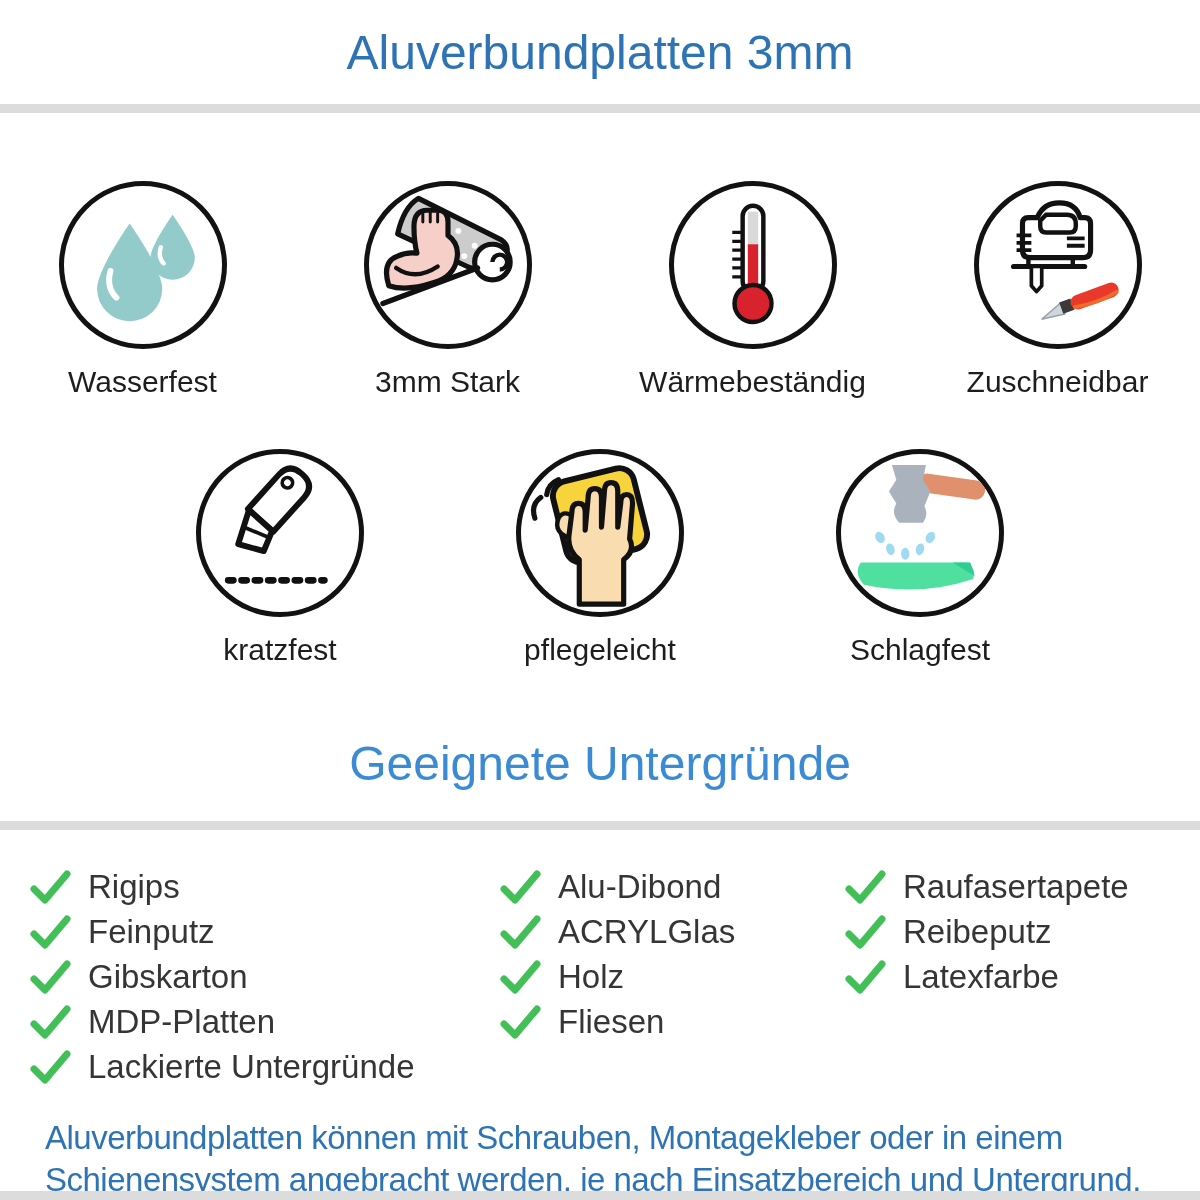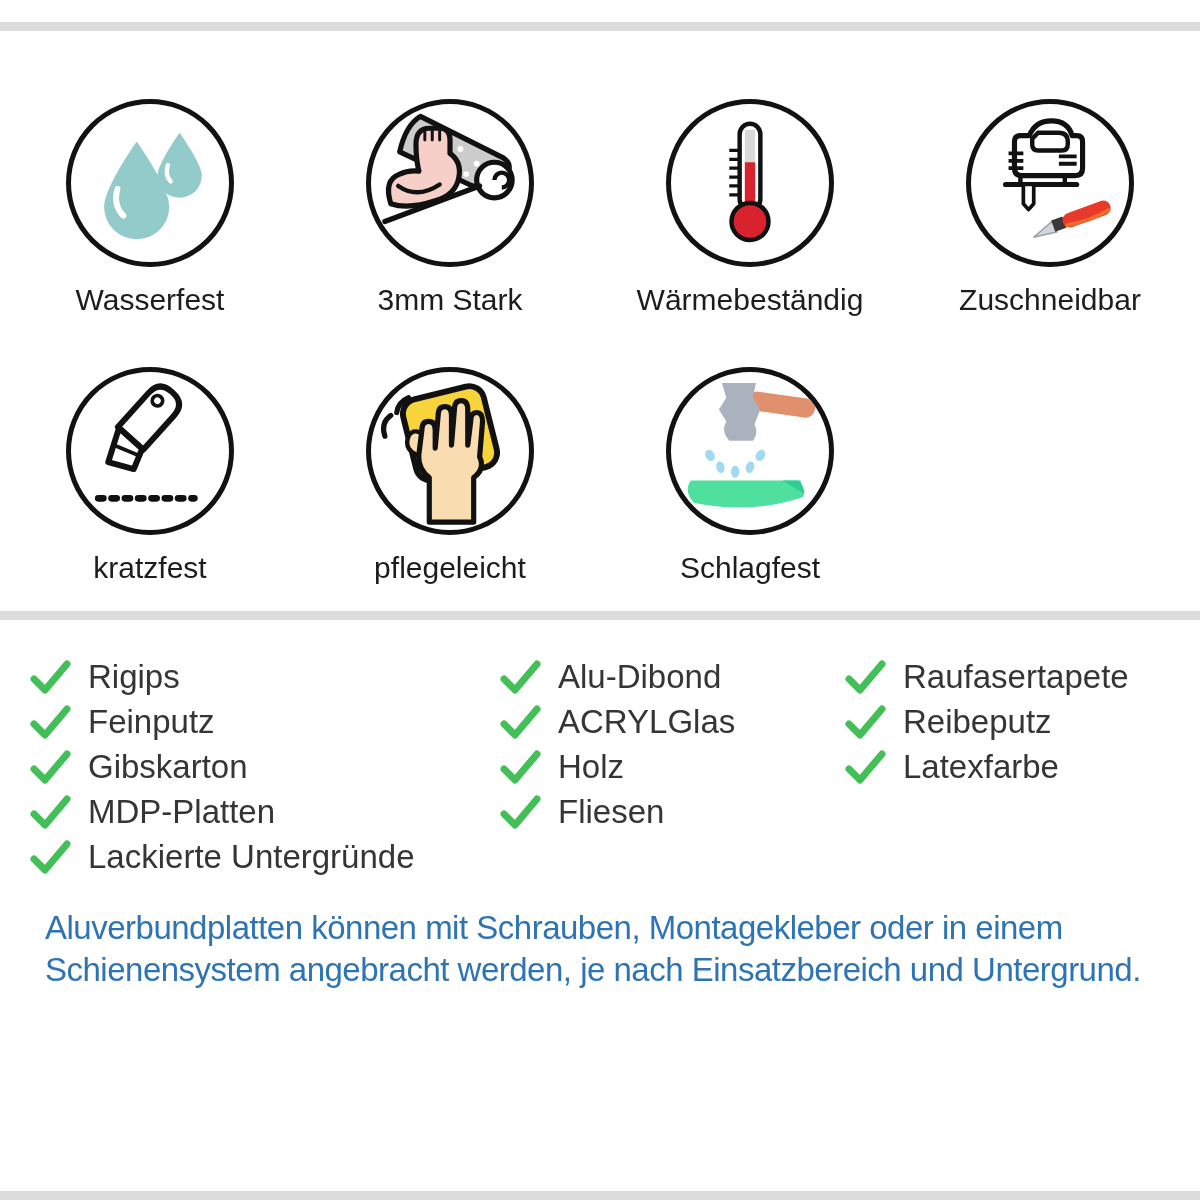--- a/index.html
+++ b/index.html
@@ -4,21 +4,21 @@
 <style>
   html,body{margin:0;padding:0;background:#ffffff;}
   .page{position:relative;width:1200px;height:1200px;background:#fff;overflow:hidden;
         font-family:"Liberation Sans", sans-serif;}
   .main-title{margin-top:24px;text-align:center;font-size:48px;line-height:58px;
         color:var(--blue-dark);letter-spacing:0px;}
   .divider{width:1200px;height:9px;background:var(--divider-gray);}
   .div1{margin-top:22px;}
   .div2{margin-top:26px;}
   .div3{position:absolute;left:0;top:1191px;}
-  .features-row{display:flex;}
+  .features-row{display:flex;justify-content:center;gap:20px;}
   .row1{margin-top:68px;}
   .row2{margin-top:50px;}
   .feature{width:300px;display:flex;flex-direction:column;align-items:center;}
   .icon-circle{width:158px;height:158px;border:5px solid #121212;border-radius:50%;
         overflow:hidden;background:#fff;display:flex;align-items:center;justify-content:center;}
   .icon-circle svg{width:148px;height:148px;}
   .feature-label{margin-top:16px;font-size:30px;color:#1d1d1d;text-align:center;}
   .section-title{margin-top:66px;text-align:center;font-size:48px;line-height:62px;
         color:var(--blue-mid);}
   .substrates{margin-top:34px;padding-left:28px;display:flex;}
@@ -30,20 +30,21 @@
   .sub-label{font-size:33px;color:#353535;letter-spacing:0px;white-space:nowrap;}
   .footer{margin:28px 45px 0 45px;font-size:33px;line-height:42px;color:var(--blue-dark);
         letter-spacing:-0.5px;}
   .ln{display:block;white-space:nowrap;}
 </style>
 </head>
 <body>
 
 <div class="page">
 
+  <div class="main-title">Aluverbundplatten 3mm</div>
   <div class="divider div1"></div>
 
   <div class="features-row row1">
 
     <div class="feature">
       <div class="icon-circle">
         <svg viewBox="0 0 100 100">
           <path d="M41 22 C41 22 19 53 19 66 a22 22 0 0 0 44 0 C63 53 41 22 41 22 Z" style="fill:var(--teal-drop)"></path>
           <path d="M70 16 C70 16 55 37 55 45 a15 15 0 0 0 30 0 C85 37 70 16 70 16 Z" style="fill:var(--teal-drop)"></path>
           <path d="M28 54 q-3 11 4 18" stroke="#ffffff" stroke-width="4" fill="none" stroke-linecap="round"></path>
@@ -149,20 +150,21 @@
           <ellipse cx="30" cy="61" rx="2.8" ry="4" style="fill:var(--blue-dots)" transform="rotate(-15 30 61)"></ellipse>
           <ellipse cx="40" cy="64" rx="2.8" ry="4" style="fill:var(--blue-dots)"></ellipse>
           <ellipse cx="50" cy="61" rx="2.8" ry="4" style="fill:var(--blue-dots)" transform="rotate(15 50 61)"></ellipse>
           <ellipse cx="57" cy="53" rx="3" ry="4" style="fill:var(--blue-dots)" transform="rotate(30 57 53)"></ellipse>
         </svg>
       </div>
       <div class="feature-label">Schlagfest</div>
     </div>
   </div>
 
+  <div class="section-title">Geeignete Untergründe</div>
   <div class="divider div2"></div>
 
   <div class="substrates">
     <div class="sub-col1">
       <div class="sub-item">
         <svg class="check" viewBox="0 0 44 36">
             <path d="M6 20 L17 31 L39 5" fill="none" stroke="#43bf57" stroke-width="7" stroke-linecap="round" stroke-linejoin="round" style="stroke:var(--green-check)"></path>
           </svg>
         <span class="sub-label">Rigips</span>
       </div>

